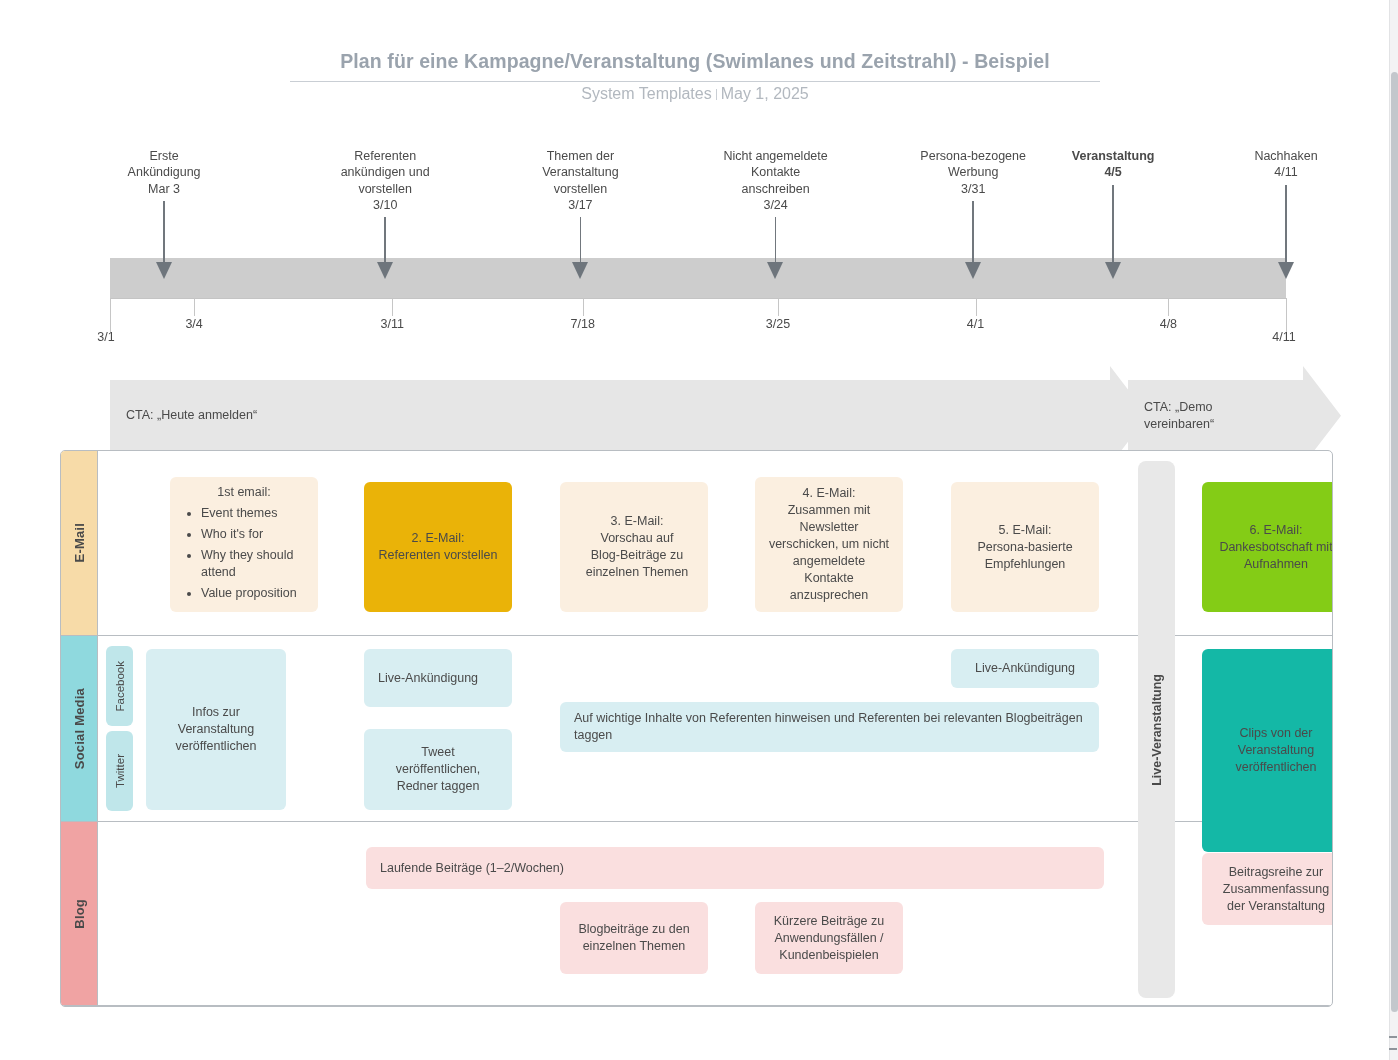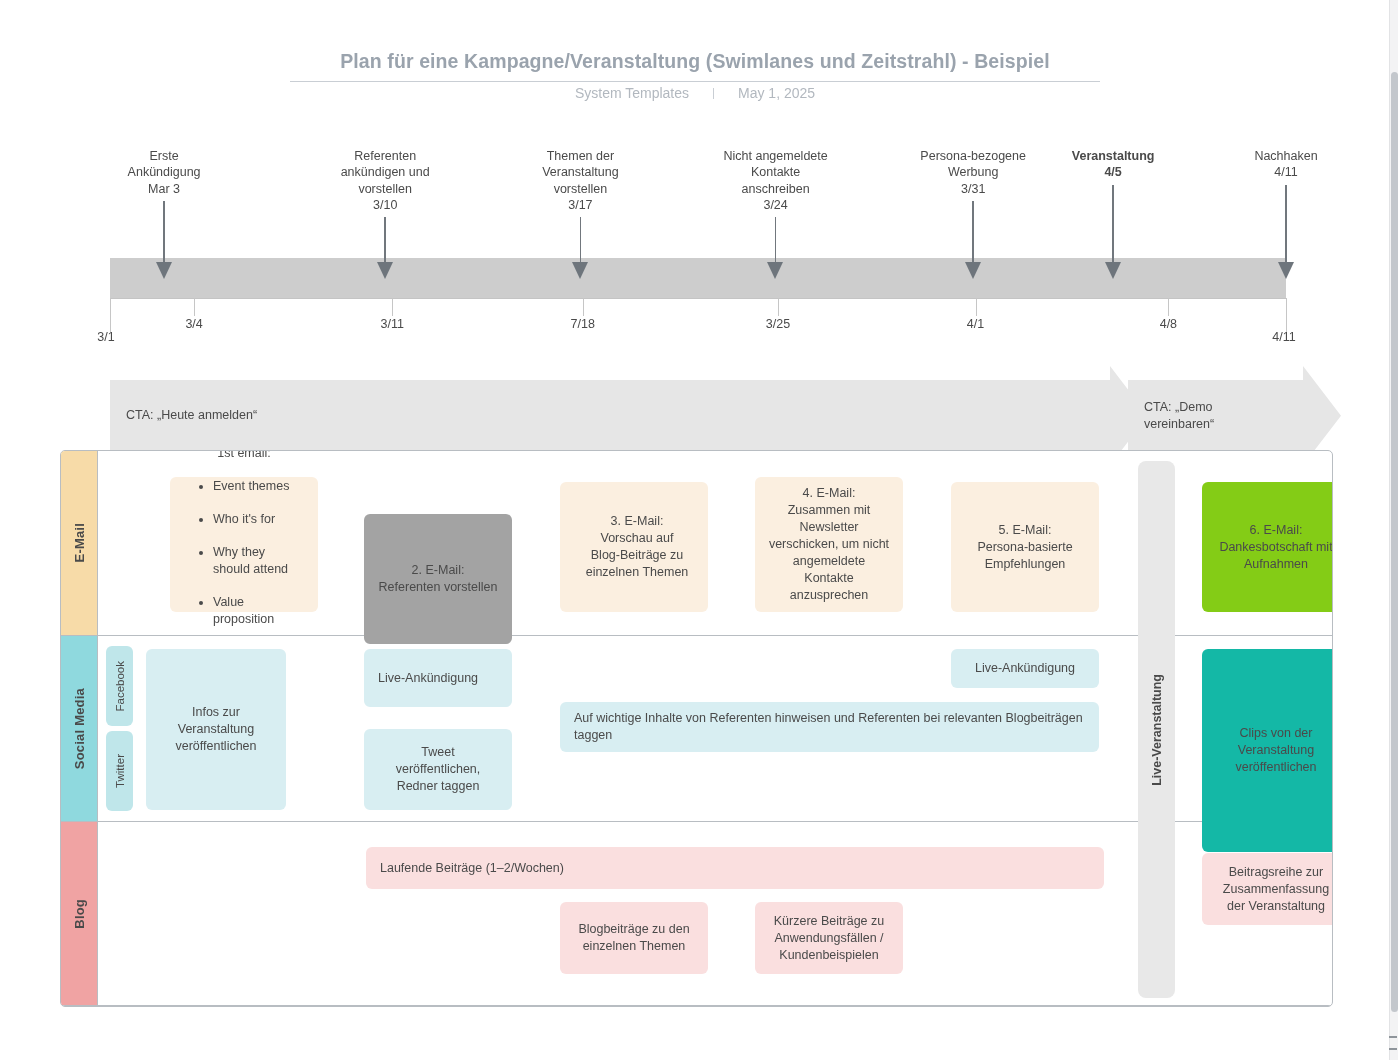--- a/index.html
+++ b/index.html
@@ -40,26 +40,26 @@
     border-bottom: 1.5px solid #c9ced4;
     padding-bottom: 9px;
     line-height: 1.15;
   }
   .doc-sub {
     position: absolute;
     left: 290px;
     top: 85px;
     width: 810px;
     text-align: center;
-    font-size: 14px;
+    font-size: 16px;
     color: #b2b8bf;
     display: flex;
     justify-content: center;
     align-items: center;
-    gap: 24px;
+    gap: 4px;
   }
   .doc-sub .divider {
     display: inline-block;
     width: 1px;
     height: 11px;
     background: #c9ced4;
   }
 
   
   #timeline { position: absolute; left: 0; top: 0; width: 1388px; height: 350px; }
@@ -219,21 +219,21 @@
     justify-content: flex-start;
     text-align: left;
     padding-left: 14px;
     padding-right: 14px;
   }
   .card ul {
     margin: 0;
     padding-left: 17px;
     text-align: left;
   }
-  .card li { margin: 16px; }
+  .card li { margin: 4px; }
   .card .card-head { display: block; text-align: center; }
 
   
   .live-band {
     position: absolute;
     background: #e8e8e8;
     border-radius: 8px;
     display: flex;
     align-items: center;
     justify-content: center;
@@ -350,21 +350,21 @@
             <div>
               <span class="card-head">1st email:</span>
               <ul>
                 <li>Event themes</li>
                 <li>Who it's for</li>
                 <li>Why they should attend</li>
                 <li>Value proposition</li>
               </ul>
             </div>
           </div>
-          <div class="card" style="left: 266px; top: 31px; width: 148px; height: 130px; background: #a3a3a3; margin-top: 32px;">
+          <div class="card" style="left: 266px; top: 31px; width: 148px; height: 130px; background: #eab308;">
             <div>2. E-Mail:<br>Referenten vorstellen</div>
           </div>
           <div class="card" style="left: 462px; top: 31px; width: 148px; height: 130px; background: rgb(251, 239, 224); padding-left: 16px;">
             <div>3. E-Mail:<br>Vorschau auf<br>Blog-Beiträge zu<br>einzelnen Themen</div>
           </div>
           <div class="card" style="left: 657px; top: 26px; width: 148px; height: 135px; background: rgb(251, 239, 224);">
             <div>4. E-Mail:<br>Zusammen mit<br>Newsletter<br>verschicken, um nicht<br>angemeldete<br>Kontakte<br>anzusprechen</div>
           </div>
           <div class="card" style="left: 853px; top: 31px; width: 148px; height: 130px; background: rgb(251, 239, 224);">
             <div>5. E-Mail:<br>Persona-basierte<br>Empfehlungen</div>

